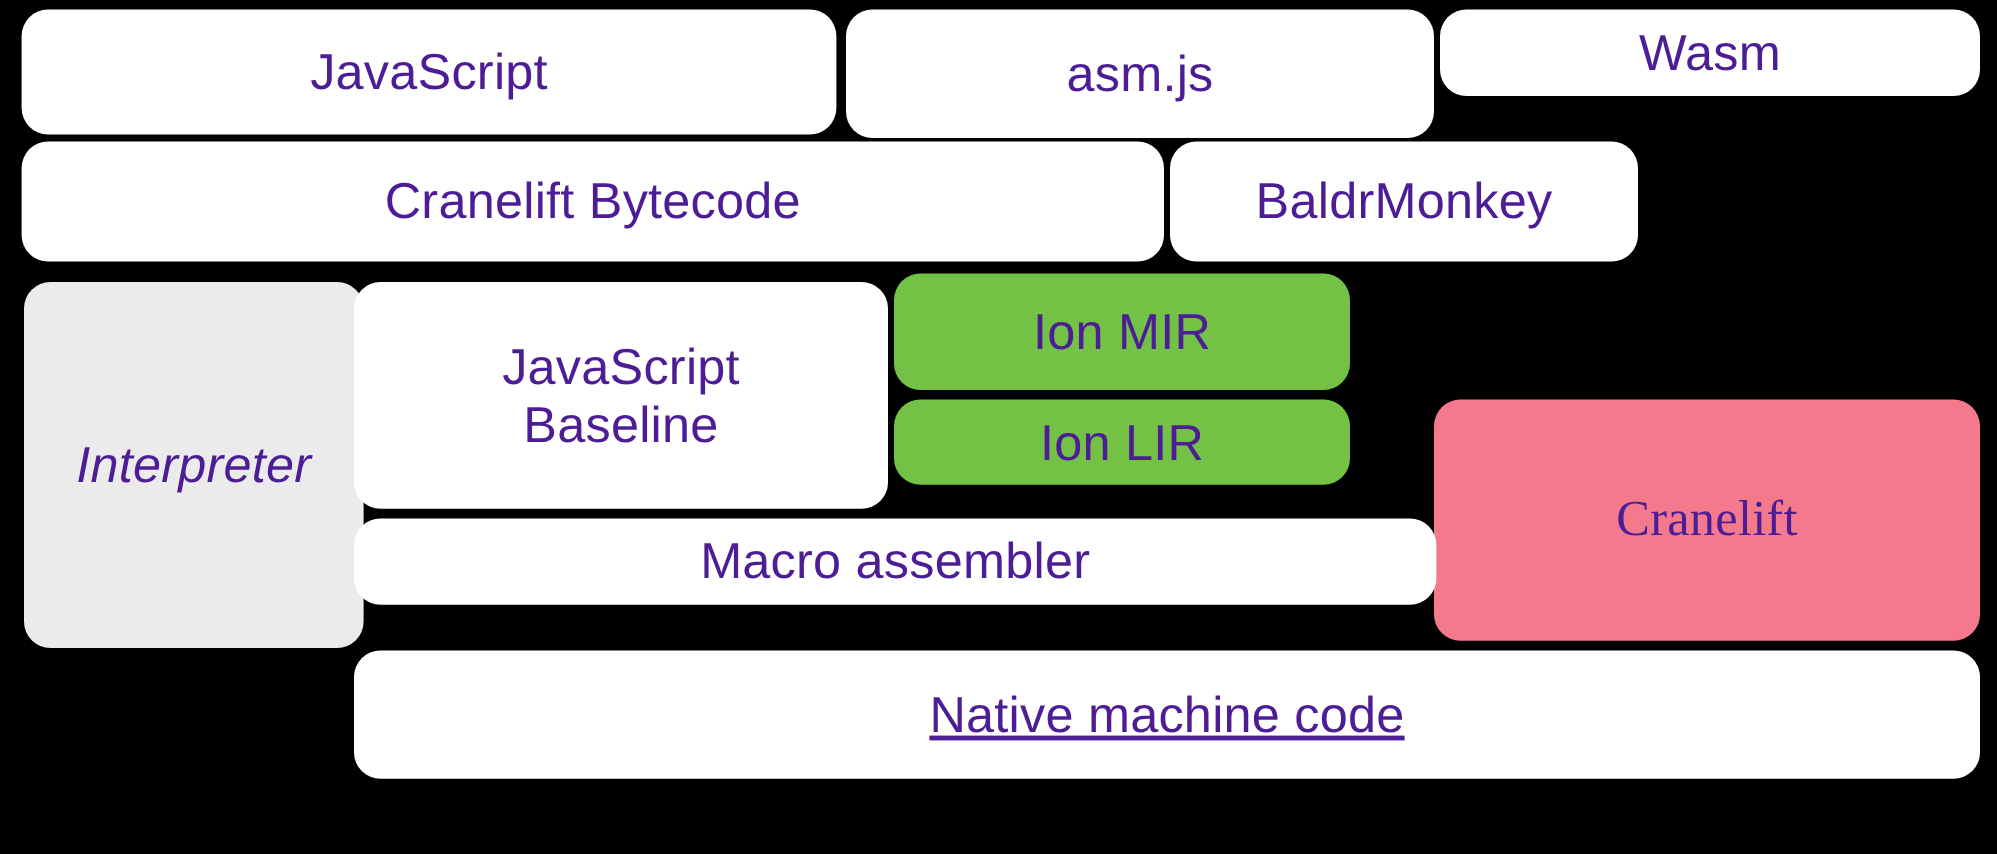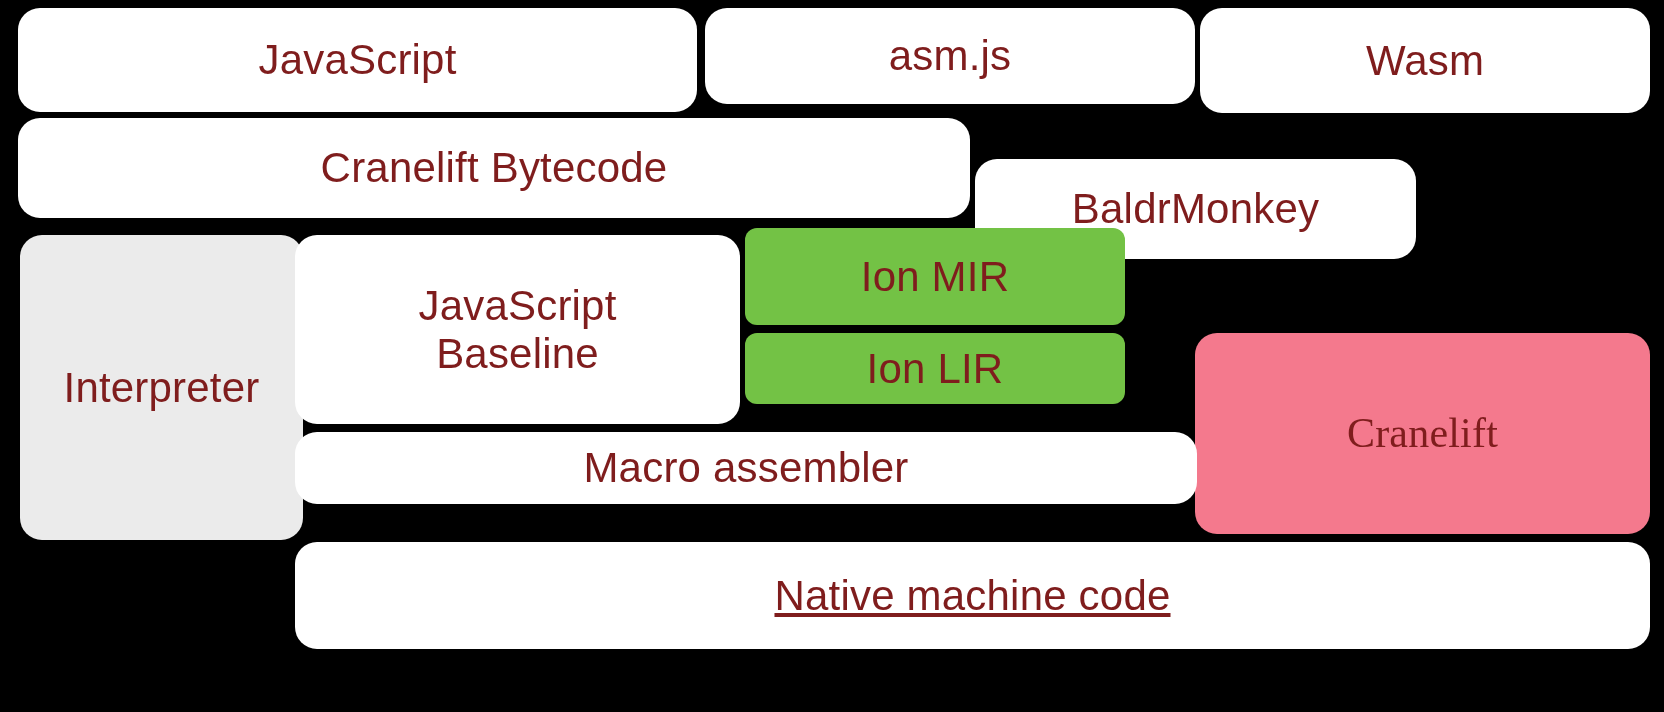--- a/index.html
+++ b/index.html
@@ -21,53 +21,53 @@
   }
   .node {
     position: absolute;
     box-sizing: border-box;
     display: flex;
     align-items: center;
     justify-content: center;
     text-align: center;
     border-radius: 22px;
     background: #ffffff;
-    color: #7f1d1d;
+    color: #4c1d95;
     font-size: 42px;
     font-weight: 400;
     line-height: 1.14;
     letter-spacing: 0.2px;
     white-space: pre-line;
     padding: 0 8px;
     -webkit-font-smoothing: antialiased;
   }
 </style>
 <style>
   
   .c-white { background: #ffffff; }
   .c-gray  { background: #ebebeb; }
-  .c-green { background: #73c245; border-radius: 12px; }
+  .c-green { background: #73c245; }
   .c-pink  { background: #f4798d; }
 </style>
 </head>
 <body>
 
 <div id="stage">
 
   <div class="node c-white" style="left:18px; top:8px; width:679px; height:104px;">JavaScript</div>
 
-  <div class="node c-white" style="left:705px; top:8px; width:490px; height:96px;">asm.js</div>
+  <div class="node c-white" style="left:705px; top:8px; width:490px; height:107px;">asm.js</div>
 
-  <div class="node c-white" style="left:1200px; top:8px; width:450px; height:105px;">Wasm</div>
+  <div class="node c-white" style="left:1200px; top:8px; width:450px; height:72px;">Wasm</div>
 
   <div class="node c-white" style="left:18px; top:118px; width:952px; height:100px;">Cranelift Bytecode</div>
 
-  <div class="node c-white" style="left:975px; top:118px; width:441px; height:100px;margin-top:41px;">BaldrMonkey</div>
+  <div class="node c-white" style="left:975px; top:118px; width:390px; height:100px;">BaldrMonkey</div>
 
-  <div class="node c-gray" style="left:20px; top:235px; width:283px; height:305px;">Interpreter</div>
+  <div class="node c-gray" style="left:20px; top:235px; width:283px; height:305px;font-style:italic;">Interpreter</div>
 
   <div class="node c-white" style="left:295px; top:235px; width:445px; height:189px;">JavaScript
 Baseline</div>
 
   <div class="node c-green" style="left:745px; top:228px; width:380px; height:97px;">Ion MIR</div>
 
   <div class="node c-green" style="left:745px; top:333px; width:380px; height:71px;">Ion LIR</div>
 
   <div class="node c-pink" style="left:1195px; top:333px; width:455px; height:201px;font-family:Liberation Serif, serif;">Cranelift</div>
 

